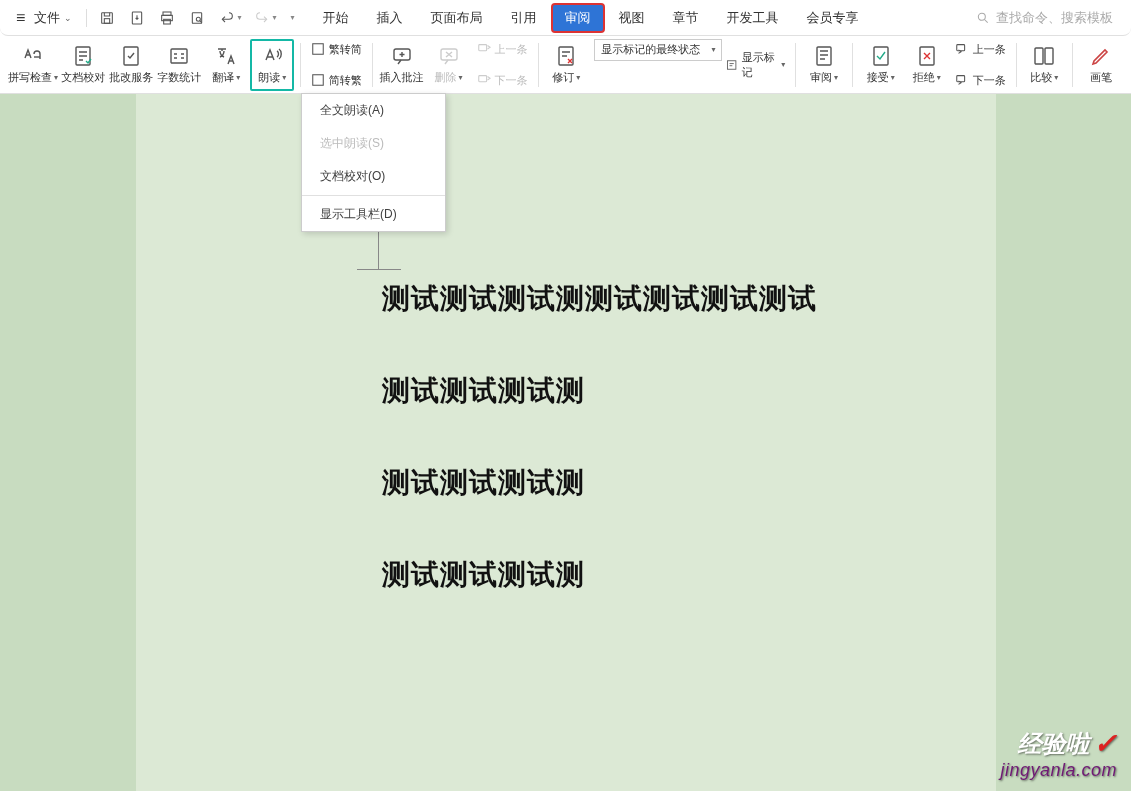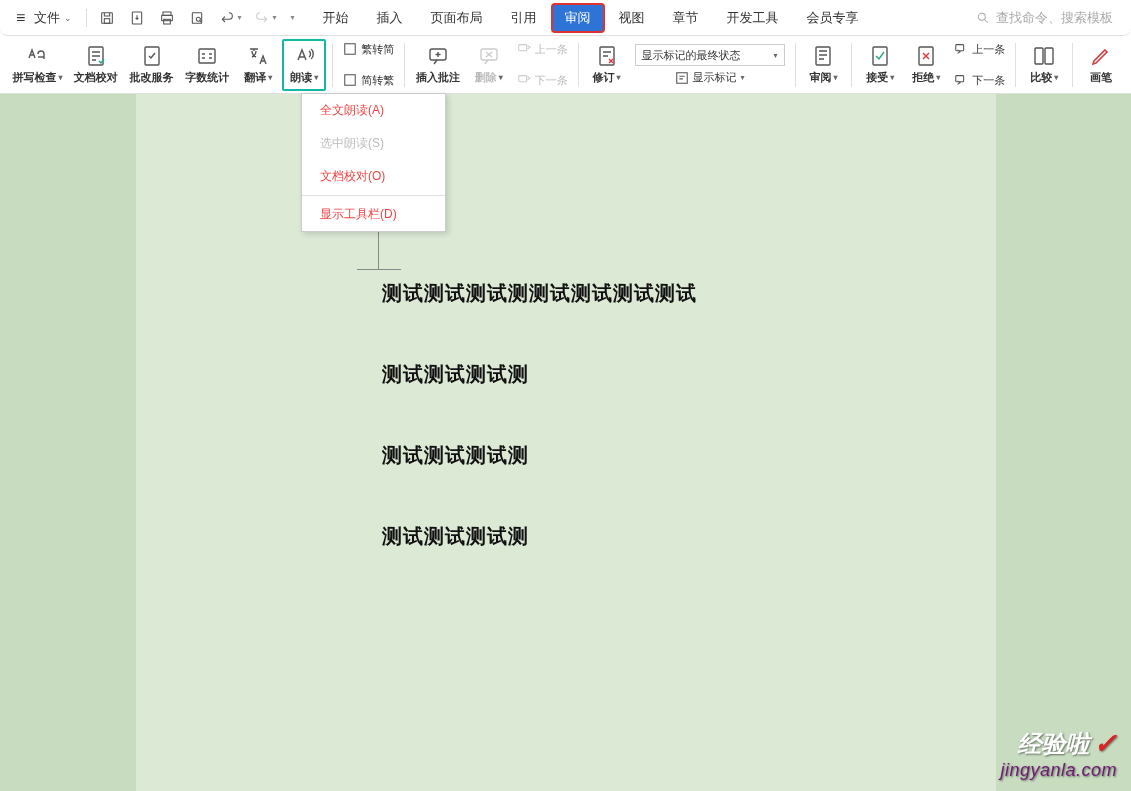--- a/index.html
+++ b/index.html
@@ -22,49 +22,49 @@
     .tab { padding: 6px 14px; cursor: pointer; color: #333; font-size: 13px; }
     .tab.highlight { border: 2px solid #d33; border-radius: 4px; padding: 4px 12px; background: #2e74d6; color: #fff; }
     
     .search-box { margin-left: auto; display: flex; align-items: center; gap: 6px; color: #aaa; font-size: 13px; padding: 0 10px; text-align: center; }
     .search-box svg { width: 14px; height: 14px; }
     
     
     .ribbon { height: 58px; display: flex; align-items: center; padding: 4px 8px; border-bottom: 1px solid #e0e0e0; font-size: 12px; color: #333; gap: 2px; }
     .rbtn { display: flex; flex-direction: column; align-items: center; justify-content: center; padding: 2px 8px; cursor: pointer; gap: 2px; min-width: 44px; height: 52px; }
     .rbtn svg { width: 24px; height: 24px; }
-    .rbtn .lbl { font-size: 11px; white-space: nowrap; display: flex; align-items: center; gap: 2px; font-weight: bold; }
+    .rbtn .lbl { font-size: 11px; white-space: nowrap; display: flex; align-items: center; gap: 2px; }
     .rbtn .drop { font-size: 8px; color: #666; }
     .rbtn.highlighted { border: 2px solid #14b8a6; border-radius: 2px; }
     .rsep { width: 1px; height: 44px; background: #e0e0e0; margin: 0 4px; }
     
     .rstack { display: flex; flex-direction: column; gap: 14px; justify-content: center; height: 52px; }
     .rstack-item { display: flex; align-items: center; gap: 4px; cursor: pointer; font-size: 11px; padding: 1px 4px; white-space: nowrap; }
     .rstack-item svg { width: 14px; height: 14px; }
     .rstack-item.disabled { color: #bbb; }
     
-    .rselect { display: flex; flex-direction: column; gap: 4px; justify-content: center; height: 52px; padding: 0 4px; }
+    .rselect { display: flex; gap: 4px; justify-content: center; height: 52px; padding: 0 4px; }
     .select-box { border: 1px solid #ccc; height: 22px; width: 150px; display: flex; align-items: center; padding: 0 6px; font-size: 11px; justify-content: space-between; }
     .select-box .drop { font-size: 8px; color: #666; }
     .show-mark { display: flex; align-items: center; gap: 4px; font-size: 11px; justify-content: center; }
     
     
     .dropdown { position: absolute; top: 93px; left: 301px; width: 145px; background: #fff; border: 1px solid #ccc; box-shadow: 2px 2px 6px rgba(0,0,0,0.15); z-index: 100; }
-    .dd-item { padding: 8px 18px; font-size: 12px; cursor: pointer; color: #ef4444; }
+    .dd-item { padding: 8px 18px; font-size: 12px; cursor: pointer; color: #404040; }
     .dd-item.disabled { color: #bbb; }
     .dd-sep { height: 1px; background: #e0e0e0; margin: 2px 0; }
     
     
     .doc-area { position: absolute; top: 94px; left: 0; right: 0; bottom: 0; background: #c8dcc0; }
     .page { position: absolute; top: 0; left: 136px; width: 860px; height: 100%; background: #dce9d5; }
     .cursor-tick { position: absolute; top: 118px; left: 242px; width: 1px; height: 58px; border-left: 1px solid #888; }
     .cursor-tick::after { content:""; position:absolute; bottom:0; left:-22px; width:44px; border-top:1px solid #888; }
     
     .doc-content { position: absolute; top: 186px; left: 246px; display: flex; flex-direction: column; gap: 54px; }
-    .doc-line { font-size: 20px; font-weight: 600; letter-spacing: 1px; color: #111; font-family: "SimHei","Microsoft YaHei",sans-serif; }
+    .doc-line { font-size: 28px; font-weight: 600; letter-spacing: 1px; color: #111; font-family: "SimHei","Microsoft YaHei",sans-serif; }
     
     
     .watermark { position: absolute; bottom: 10px; right: 14px; text-align: right; font-style: italic; font-family: "KaiTi","STKaiti",serif; margin-left: 47px; }
     .wm-top { font-size: 24px; color: #fff; font-weight: bold; text-shadow: 1px 1px 2px rgba(0,0,0,.5); display: flex; align-items: center; gap: 4px; justify-content: flex-end; }
     .wm-check { color: #d22; font-size: 28px; font-weight: bold; }
     .wm-bottom { font-size: 18px; color: #701a75; letter-spacing: .5px; text-shadow: 1px 1px 2px rgba(0,0,0,.5); }
   </style>
 </head>
 <body>
 

